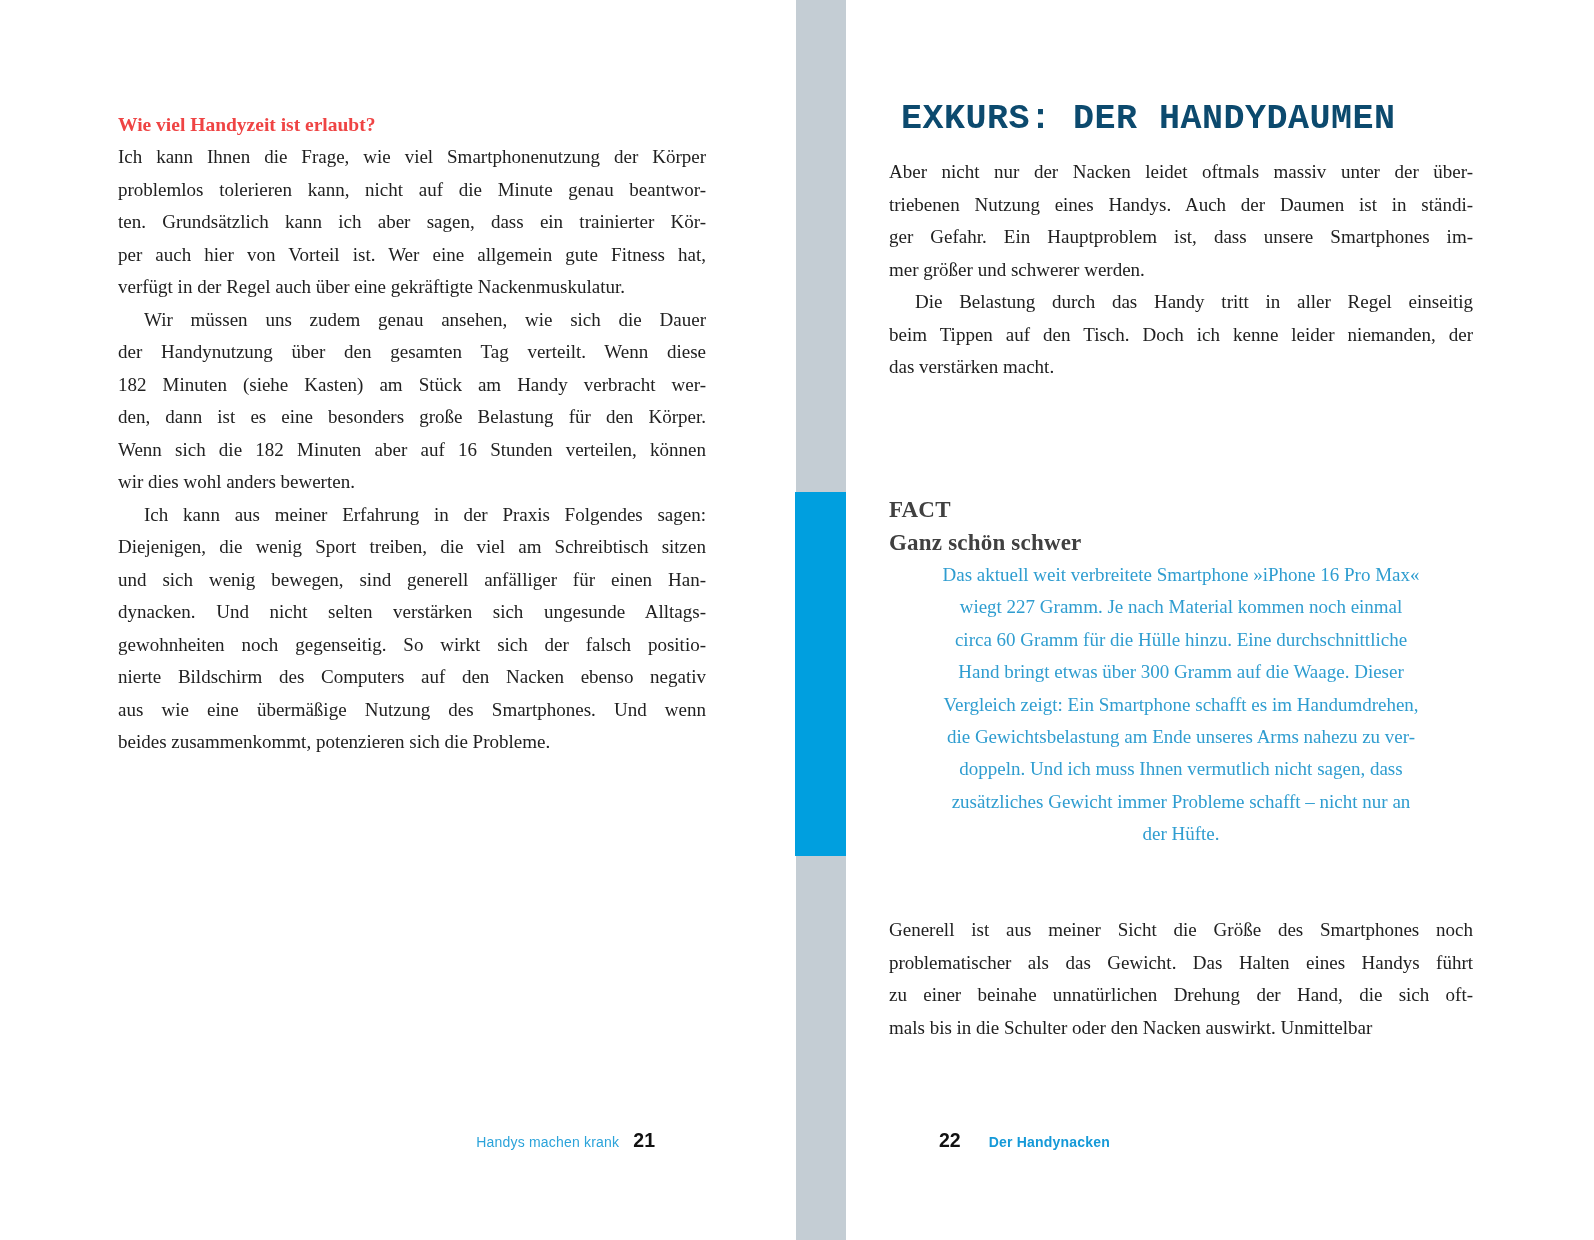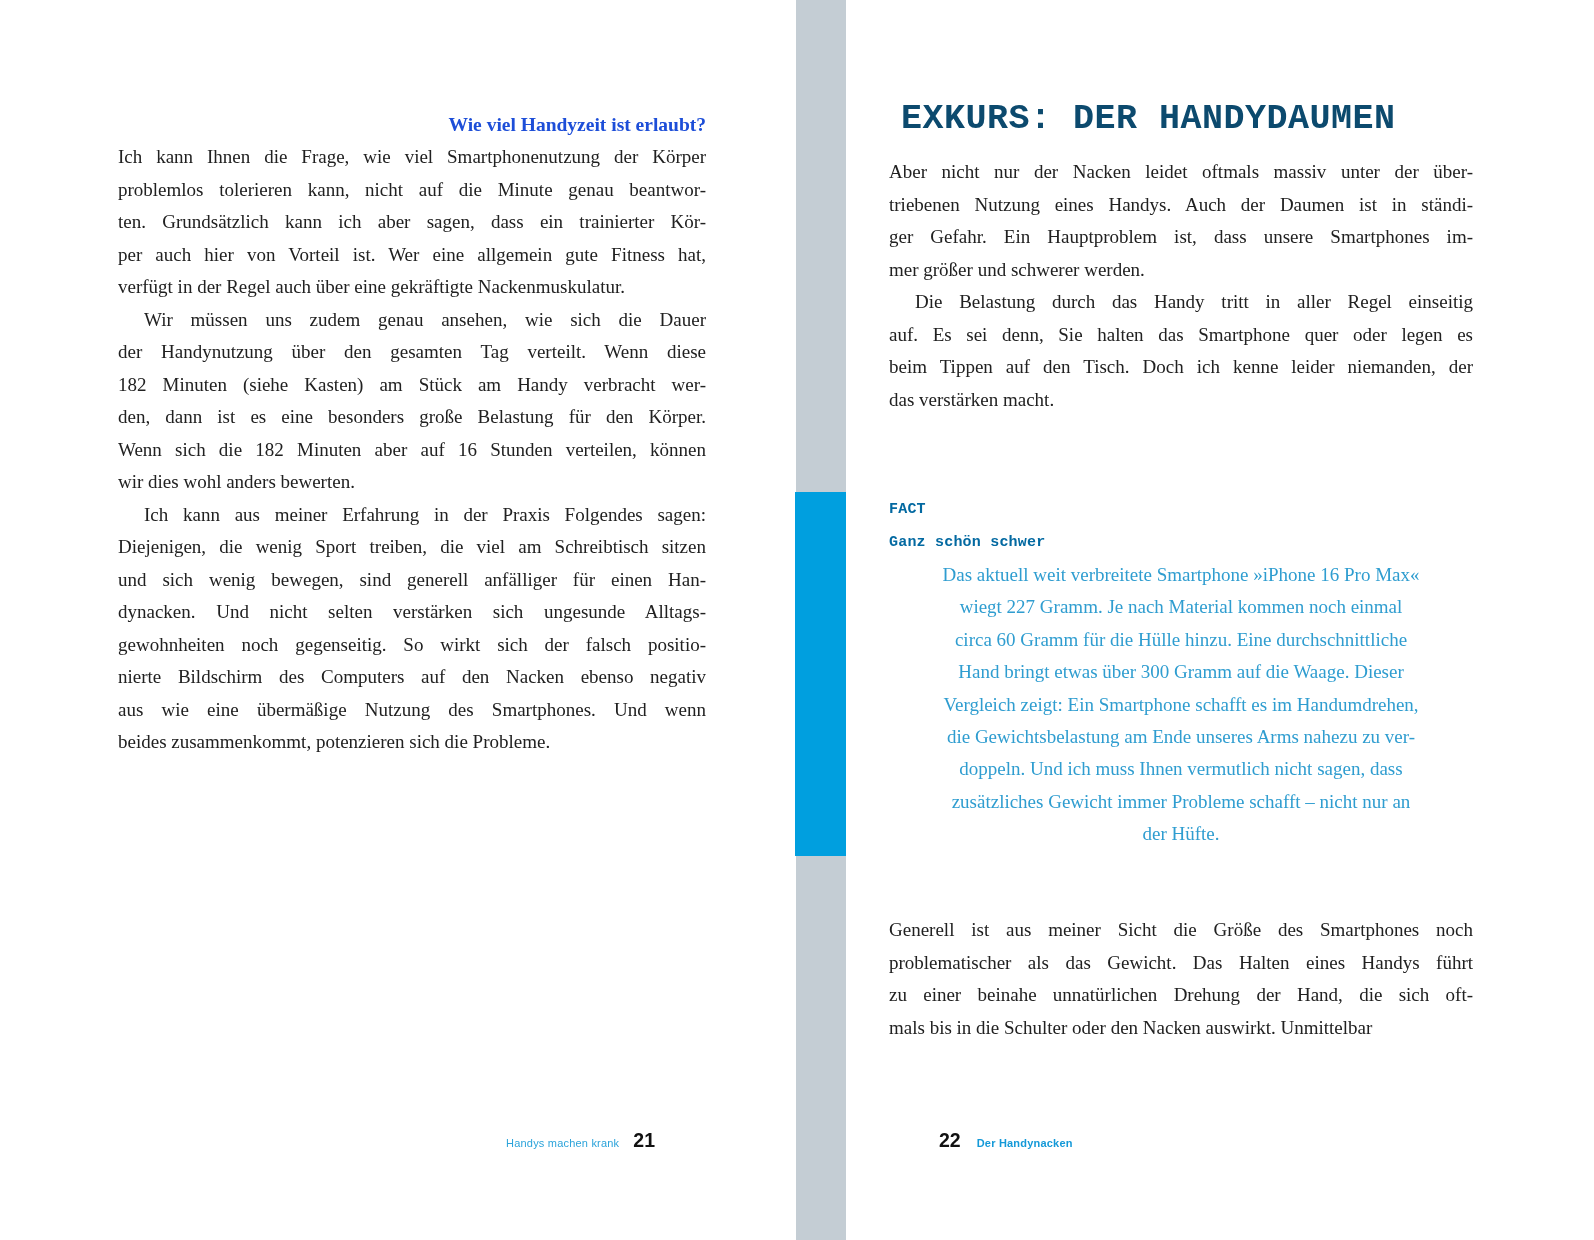--- a/index.html
+++ b/index.html
@@ -16,56 +16,56 @@
     background:#c4cdd4;
   }
   .fact-bar {
     position:absolute; left:795px; top:492px; width:51px; height:364px;
     background:#009fdf;
   }
   .page-left {
     position:absolute; left:118px; top:108px; width:588px;
   }
   .section-heading {
-    font-weight:bold; font-size:19.5px; line-height:33px; color:#1d4ed8;text-align:right;
+    font-weight:bold; font-size:19.5px; line-height:33px; color:#ef4444;
   }
   .body-lines .line {
     font-size:19px; line-height:32.5px;
     text-align:justify; text-align-last:justify;
     white-space:normal;
   }
   .body-lines .line.last { text-align-last:left; }
   .body-lines .line.indent { text-indent:26px; }
   .page-right-title {
     position:absolute; left:889px; top:99px; width:584px;
     padding-left:12px;
     font-family:Liberation Mono, monospace;
     font-weight:bold; font-size:35px; line-height:40px; letter-spacing:0.5px;
     color:#0c4a6e;
   }
   .rbody-top { position:absolute; left:889px; top:156px; width:584px; }
   .rbody-bottom { position:absolute; left:889px; top:914px; width:584px; }
   .factbox { position:absolute; left:889px; top:493px; width:584px; }
   .fact-kicker, .fact-sub {
-    font-family:Liberation Mono, monospace;
-    font-weight:bold; font-size:15px; line-height:33px;
-    color:#0369a1; letter-spacing:0.2px;
+    font-family:Liberation Serif, serif;
+    font-weight:bold; font-size:23px; line-height:33px;
+    color:#404040; letter-spacing:0.2px;
   }
   .fact-lines .fline {
     font-size:19px; line-height:32.4px; color:#2f9dd0;
     text-align:center;
   }
   .footer {
     position:absolute; top:1129px;
     display:flex; align-items:baseline; gap:14px;
     font-family:"Liberation Sans",sans-serif;
   }
   .footer-left { left:118px; width:537px; justify-content:flex-end; }
   .footer-right { left:939px;gap:16px; }
-  .footer .chapter { font-size:11px; color:#2ba3da; letter-spacing:0.2px; }
+  .footer .chapter { font-size:14px; color:#2ba3da; letter-spacing:0.2px;margin-left:12px; }
   .footer .chapter.bold { font-weight:bold; color:#1499d8; }
   .footer .pagenum { font-size:19.5px; font-weight:bold; color:#111111; }
 </style>
 </head>
 <body>
 
 <div>
 
   <div class="gutter-bar"></div>
   <div class="fact-bar"></div>
@@ -101,21 +101,20 @@
   </div>
 
   <h1 class="page-right-title">EXKURS: DER HANDYDAUMEN</h1>
 
   <div class="rbody-top body-lines">
       <div class="line">Aber nicht nur der Nacken leidet oftmals massiv unter der über-</div>
       <div class="line">triebenen Nutzung eines Handys. Auch der Daumen ist in ständi-</div>
       <div class="line">ger Gefahr. Ein Hauptproblem ist, dass unsere Smartphones im-</div>
       <div class="line last">mer größer und schwerer werden.</div>
       <div class="line indent">Die Belastung durch das Handy tritt in aller Regel einseitig</div>
-      <div class="line">auf. Es sei denn, Sie halten das Smartphone quer oder legen es</div>
       <div class="line">beim Tippen auf den Tisch. Doch ich kenne leider niemanden, der</div>
       <div class="line last">das verstärken macht.</div>
     </div>
 
   <div class="factbox">
     <div class="fact-kicker">FACT</div>
     <div class="fact-sub">Ganz schön schwer</div>
     <div class="fact-lines">
         <div class="fline">Das aktuell weit verbreitete Smartphone »iPhone 16 Pro Max«</div>
         <div class="fline">wiegt 227 Gramm. Je nach Material kommen noch einmal</div>

